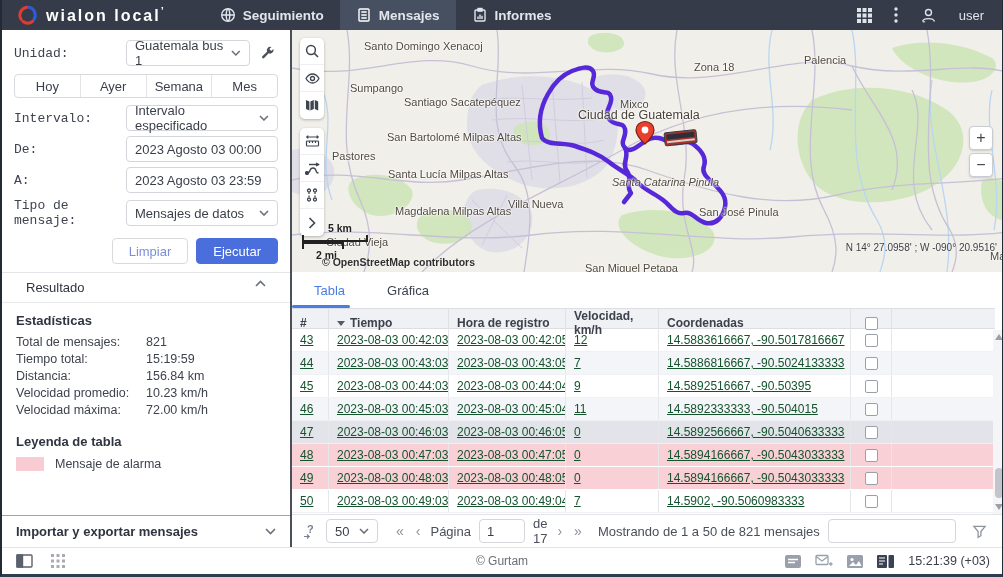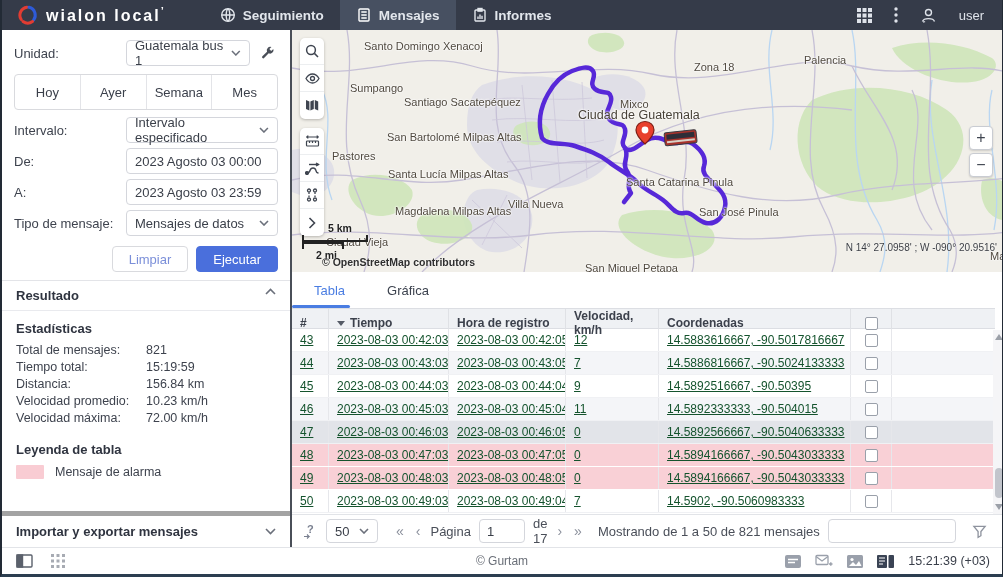--- a/index.html
+++ b/index.html
@@ -13,43 +13,43 @@
   .logo-acc{color:#fff;font-size:11px;vertical-align:super;}
   .nav-tabs{display:flex;align-items:stretch;margin-left:18px;}
   .nav-tab{display:flex;align-items:center;gap:7px;padding:0 16px;font-size:13.5px;font-weight:bold;color:#e2e6ec;cursor:pointer;}
   .nav-tab.active{background:#475061;}
   .topbar-right{margin-left:auto;display:flex;align-items:center;gap:22px;padding-right:18px;}
   .topbar-right .lbl{font-size:13px;color:#dfe3ea;}
   .ticon{display:flex;align-items:center;}
   
   .sidebar{position:absolute;left:0;top:30px;width:288px;height:517px;background:#fff;display:flex;flex-direction:column;}
   .sb-row{display:flex;align-items:center;margin:5px 12px 0 12px;}
-  .sb-label{width:112px;font-size:13px;color:#3e434e;flex:none;}
+  .sb-label{width:112px;font-size:13px;color:#3e434e;flex:none;font-family:Liberation Mono, monospace;}
   .select,.tinput{height:26px;border:1px solid #d4d6dc;border-radius:4px;background:#fff;font-size:13px;color:#3a3f49;
           display:flex;align-items:center;padding:4px 8px;flex:1;}
   .select{justify-content:space-between;cursor:pointer;}
   .unit-select{flex:none;width:124px;}
   .wrench-btn{margin-left:10px;cursor:pointer;display:flex;align-items:center;}
-  .quick{display:flex;border:1px solid #d9dade;border-radius:4px;margin:8px 12px 2px 12px;height:36px;overflow:hidden;}
+  .quick{display:flex;border:1px solid #d9dade;border-radius:4px;margin:8px 12px 2px 12px;height:24px;overflow:hidden;}
   .quick .qb{flex:1;display:flex;align-items:center;justify-content:center;font-size:13px;color:#3a3f4a;cursor:pointer;border-right:1px solid #e3e4e8;}
   .quick .qb:last-child{border-right:none;}
   .sb-btnrow{display:flex;justify-content:flex-end;gap:8px;margin:10px 12px 8px 12px;}
   .btn{height:26px;border-radius:4px;font-size:13px;display:flex;align-items:center;justify-content:center;padding:0 16px;cursor:pointer;}
   .btn-ghost{border:1px solid #d9dade;background:#fff;color:#7b8fd9;}
   .btn-primary{background:#4a6fdc;color:#fff;border:1px solid #4a6fdc;}
   .sec-head{border-top:1px solid #e3e4e8;border-bottom:1px solid #e9eaee;display:flex;align-items:flex-start;justify-content:space-between;
-            padding:7px 14px;font-size:13px;font-weight:bold;color:#2f3440;cursor:pointer;}
+            padding:7px 24px;font-size:13px;font-weight:normal;color:#2f3440;cursor:pointer;}
   .stats-title{font-size:13px;font-weight:bold;color:#2f3440;margin:10px 14px 4px 14px;}
   .stat-line{display:flex;margin:3px 14px;font-size:12.5px;color:#3e434e;}
   .stat-line .sl{width:130px;flex:none;}
   .legend-title{font-size:13px;font-weight:bold;color:#2f3440;margin:14px 14px 4px 14px;}
   .legend-item{display:flex;align-items:center;gap:11px;margin:4px 14px;font-size:12.5px;color:#3e434e;}
   .legend-swatch{width:28px;height:14px;background:#f9ccd3;border-radius:1px;}
   .sb-spacer{flex:1;}
-  .imp-row{border-top:5px solid #a3a3a3;display:flex;align-items:center;justify-content:space-between;
+  .imp-row{border-top:1px solid #a3a3a3;display:flex;align-items:center;justify-content:space-between;
            padding:8px 14px;font-size:13px;font-weight:bold;color:#2f3440;cursor:pointer;}
   
   .map{position:absolute;left:288px;top:30px;width:715px;height:242px;background:#f1efe9;overflow:hidden;border-left:2px solid #4a4f58;}
   .map svg.base{position:absolute;left:0;top:0;}
   .map-label{position:absolute;font-size:11px;color:#50493f;white-space:nowrap;
       text-shadow:0 0 2px #fff,0 0 2px #fff,0 0 3px #fff;pointer-events:none;}
   .map-label.big{font-size:12.5px;color:#474137;}
   .mtool{position:absolute;left:8px;width:24px;background:#fff;border-radius:5px;box-shadow:0 1px 3px rgba(0,0,0,.25);
          display:flex;flex-direction:column;align-items:center;}
   .mtool .mi{width:24px;height:27px;display:flex;align-items:center;justify-content:center;cursor:pointer;border-bottom:1px solid #eceef0;}
@@ -363,21 +363,21 @@
   <span class="map-label" style="left: 402px; top: 31px;">Zona 18</span>
 
   <span class="map-label" style="left: 512px; top: 24px;">Palencia</span>
 
   <span class="map-label" style="left: 95px; top: 101px;">San Bartolomé Milpas Altas</span>
 
   <span class="map-label" style="left: 40px; top: 120px;">Pastores</span>
 
   <span class="map-label" style="left: 96px; top: 138px;">Santa Lucía Milpas Altas</span>
 
-  <span class="map-label" style="left: 334px; top: 146px;">Santa Catarina Pinula</span>
+  <span class="map-label" style="left: 320px; top: 146px; font-style: italic;">Santa Catarina Pinula</span>
 
   <span class="map-label" style="left: 103px; top: 175px;">Magdalena Milpas Altas</span>
 
   <span class="map-label" style="left: 216px; top: 168px;">Villa Nueva</span>
 
   <span class="map-label" style="left: 407px; top: 176px;">San José Pinula</span>
 
   <span class="map-label" style="left: 34px; top: 206px;">Ciudad Vieja</span>
 
   <span class="map-label" style="left: 293px; top: 232px;">San Miguel Petapa</span>

